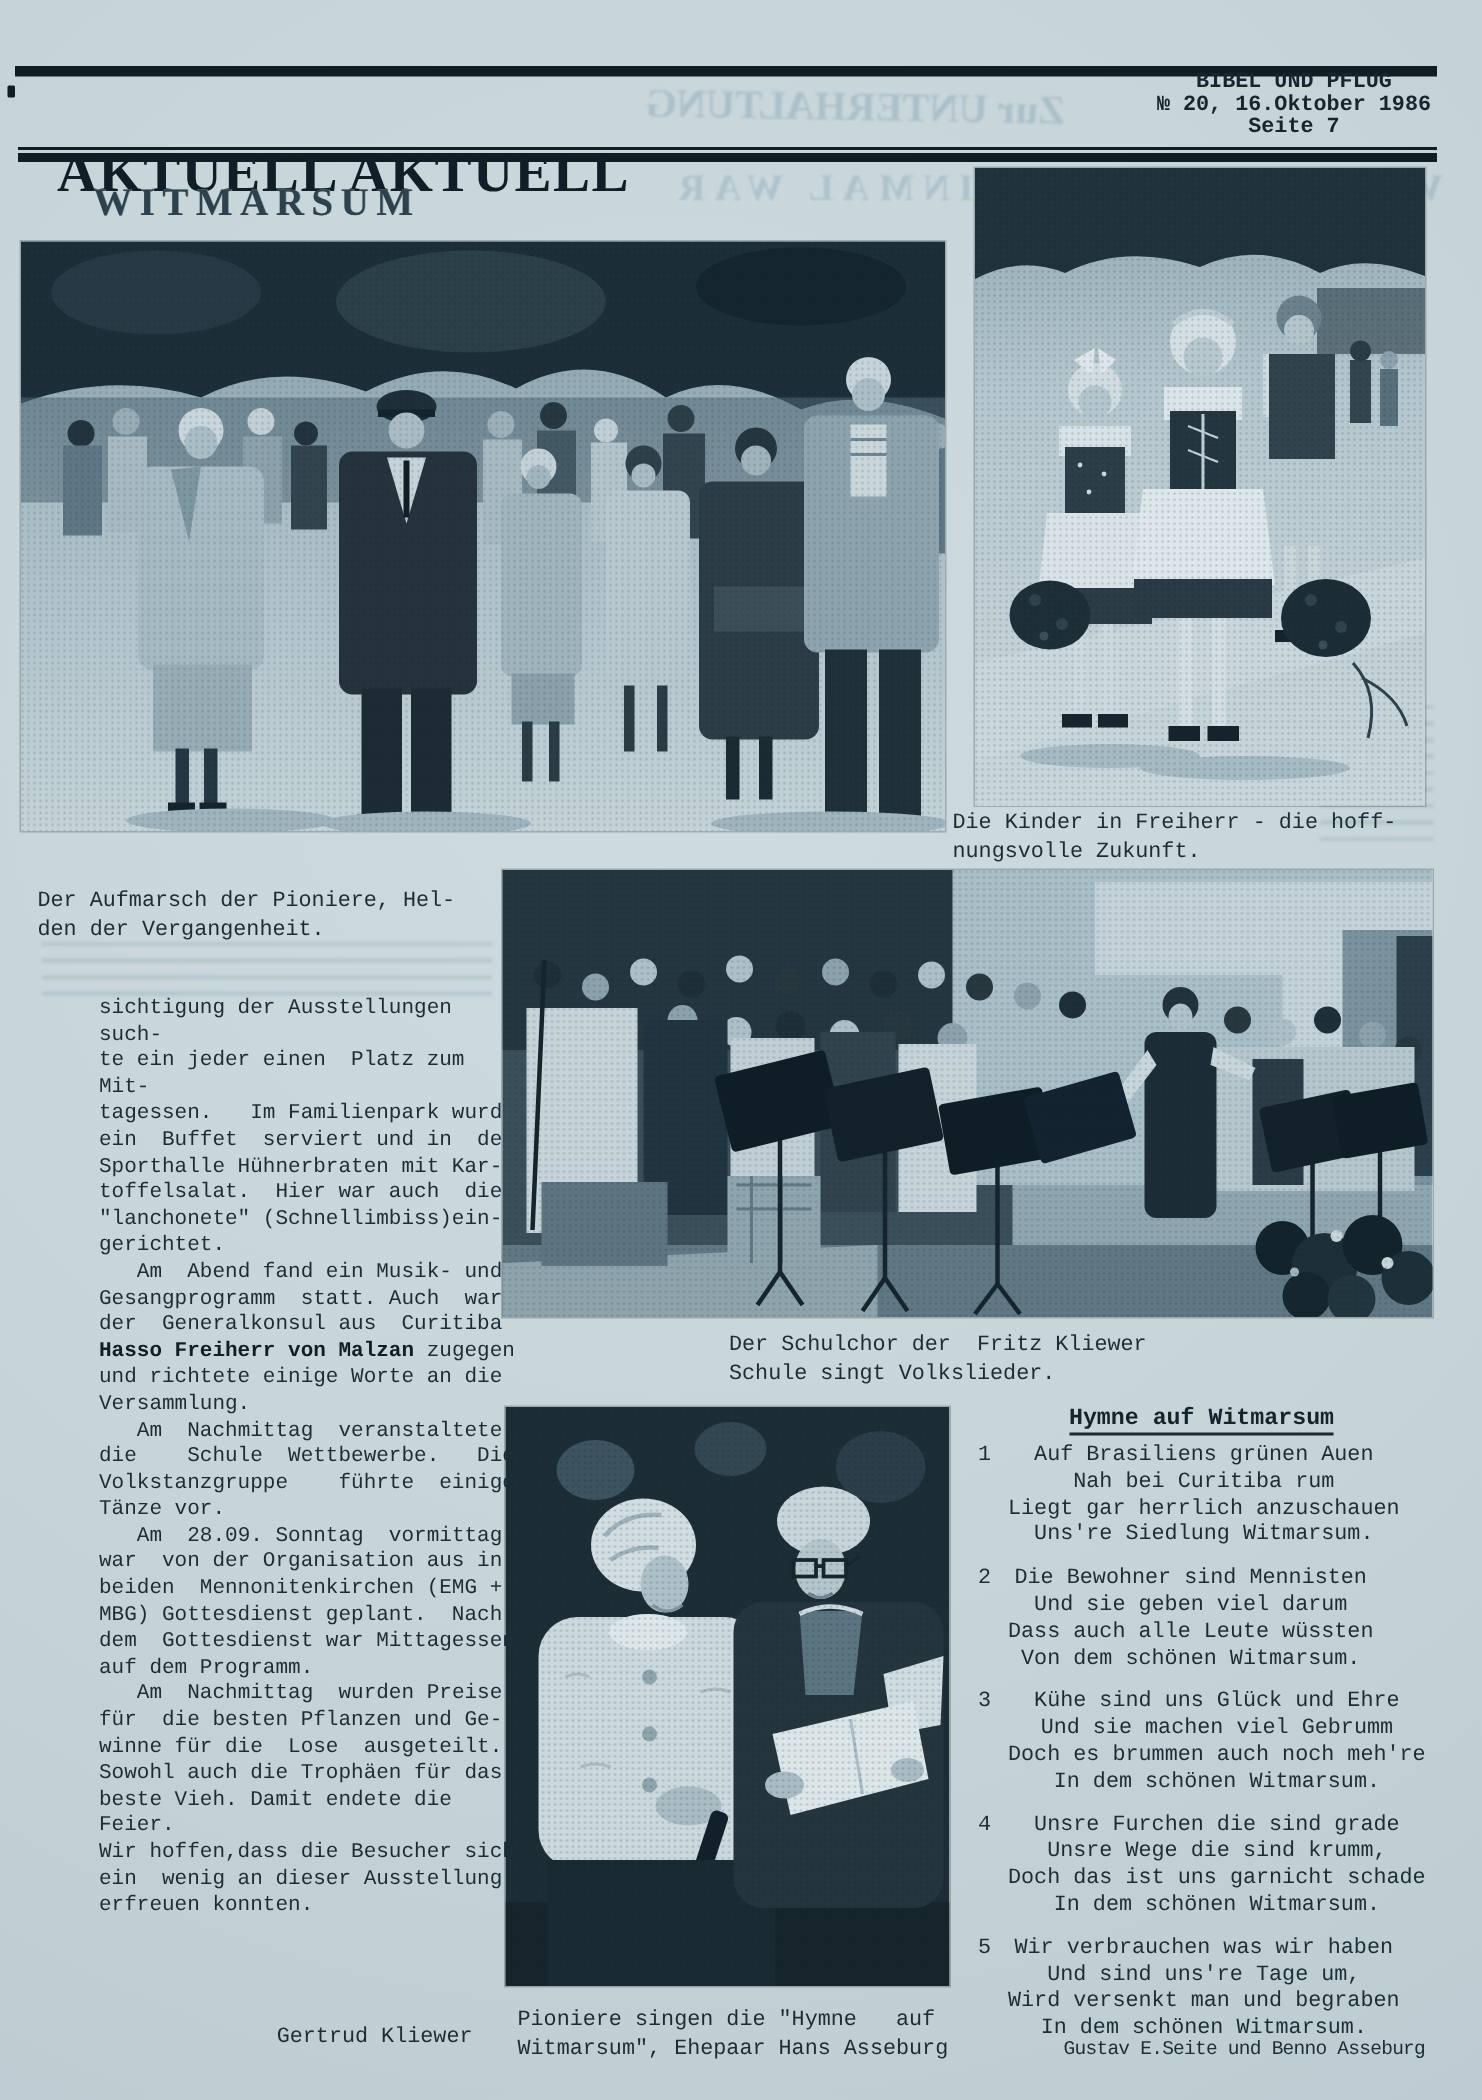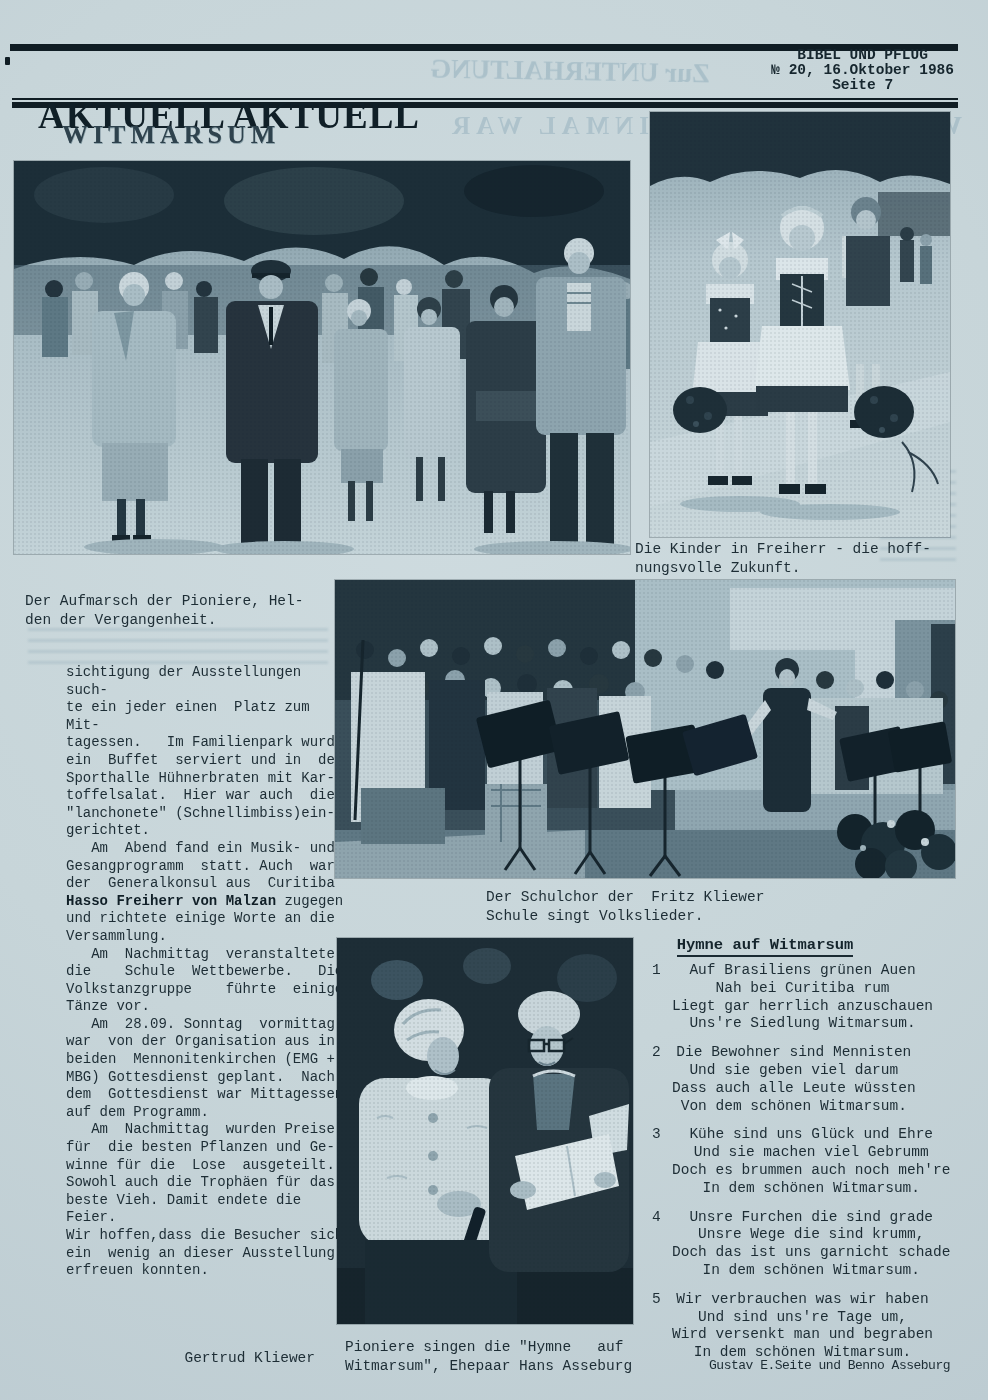--- a/index.html
+++ b/index.html
@@ -414,21 +414,21 @@
     <polygon points="252,178 292,166 290,212 258,218" fill="#cfdce0"></polygon>
     <polygon points="178,218 272,196 282,248 190,272" fill="#dce6e9"></polygon>
     <line x1="230" y1="208" x2="238" y2="258" stroke="#aabdc5" stroke-width="2"></line>
     <ellipse cx="186" cy="252" rx="13" ry="9" fill="#a9bcc4"></ellipse>
     <ellipse cx="268" cy="242" rx="11" ry="8" fill="#a9bcc4"></ellipse>
     <rect width="296" height="386" fill="url(#hp4)"></rect>
   </svg>
   <div class="abs cap" style="left:345px;top:1338px;width:310px;">Pioniere singen die "Hymne   auf
 Witmarsum", Ehepaar Hans Asseburg</div>
 
-  <div class="abs hymn-title" style="left:614px;top:936px;width:302px;"><span>Hymne auf Witmarsum</span></div>
+  <div class="abs hymn-title" style="left:650px;top:936px;width:302px;"><span>Hymne auf Witmarsum</span></div>
   <div class="abs" style="left:652px;top:962px;width:312px;">
     <div class="verse">
         <span class="vnum">1</span>
         <span class="vtext">Auf Brasiliens grünen Auen
 Nah bei Curitiba rum
 Liegt gar herrlich anzuschauen
 Uns're Siedlung Witmarsum.</span>
       </div>
     <div class="verse">
         <span class="vnum">2</span>

